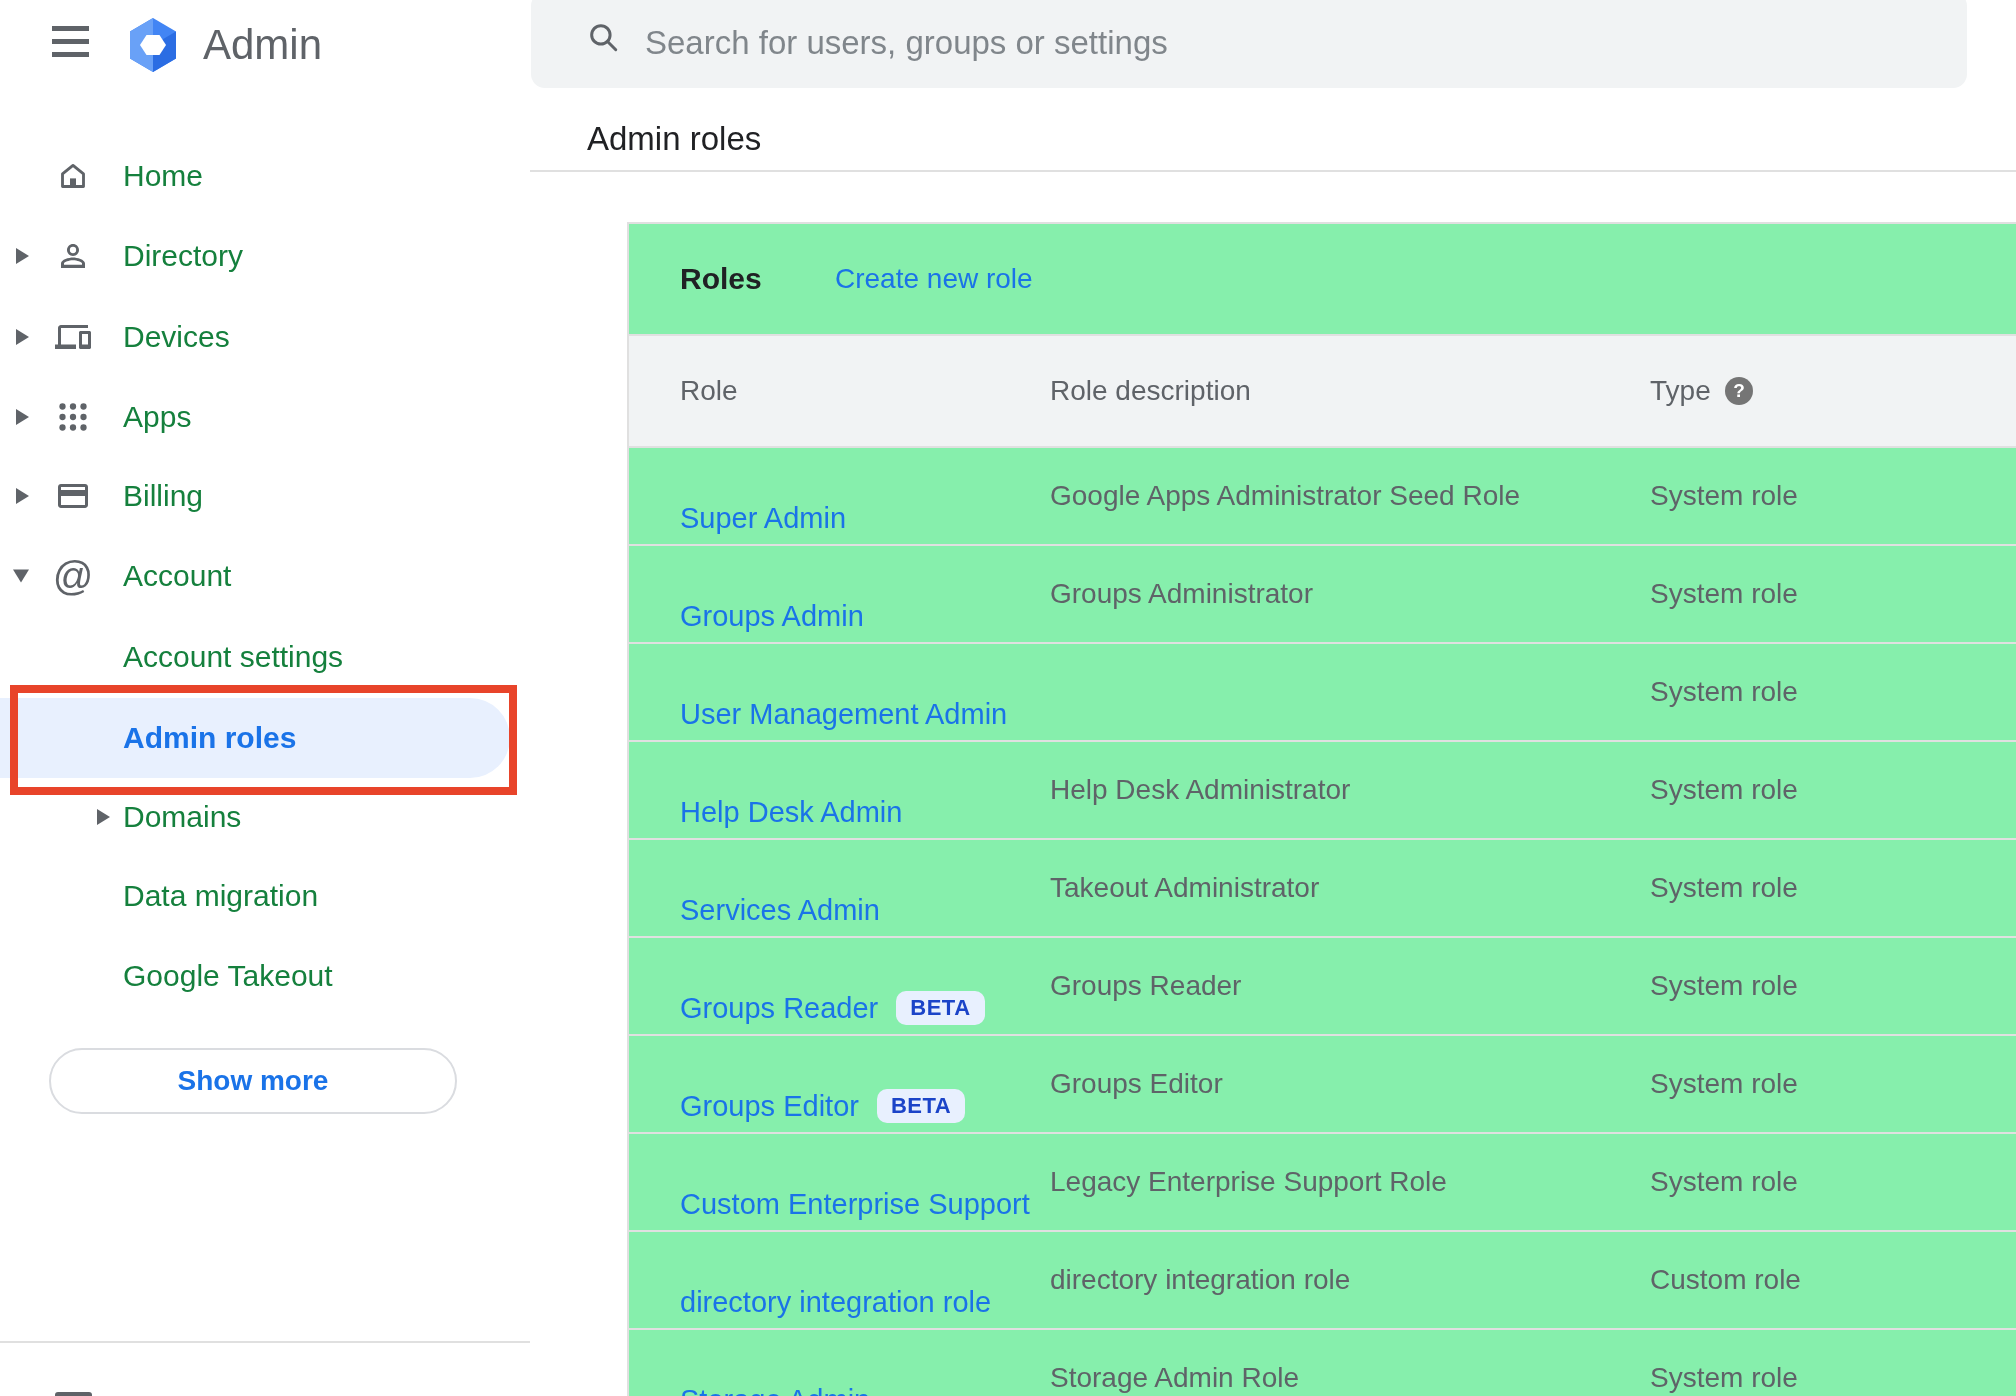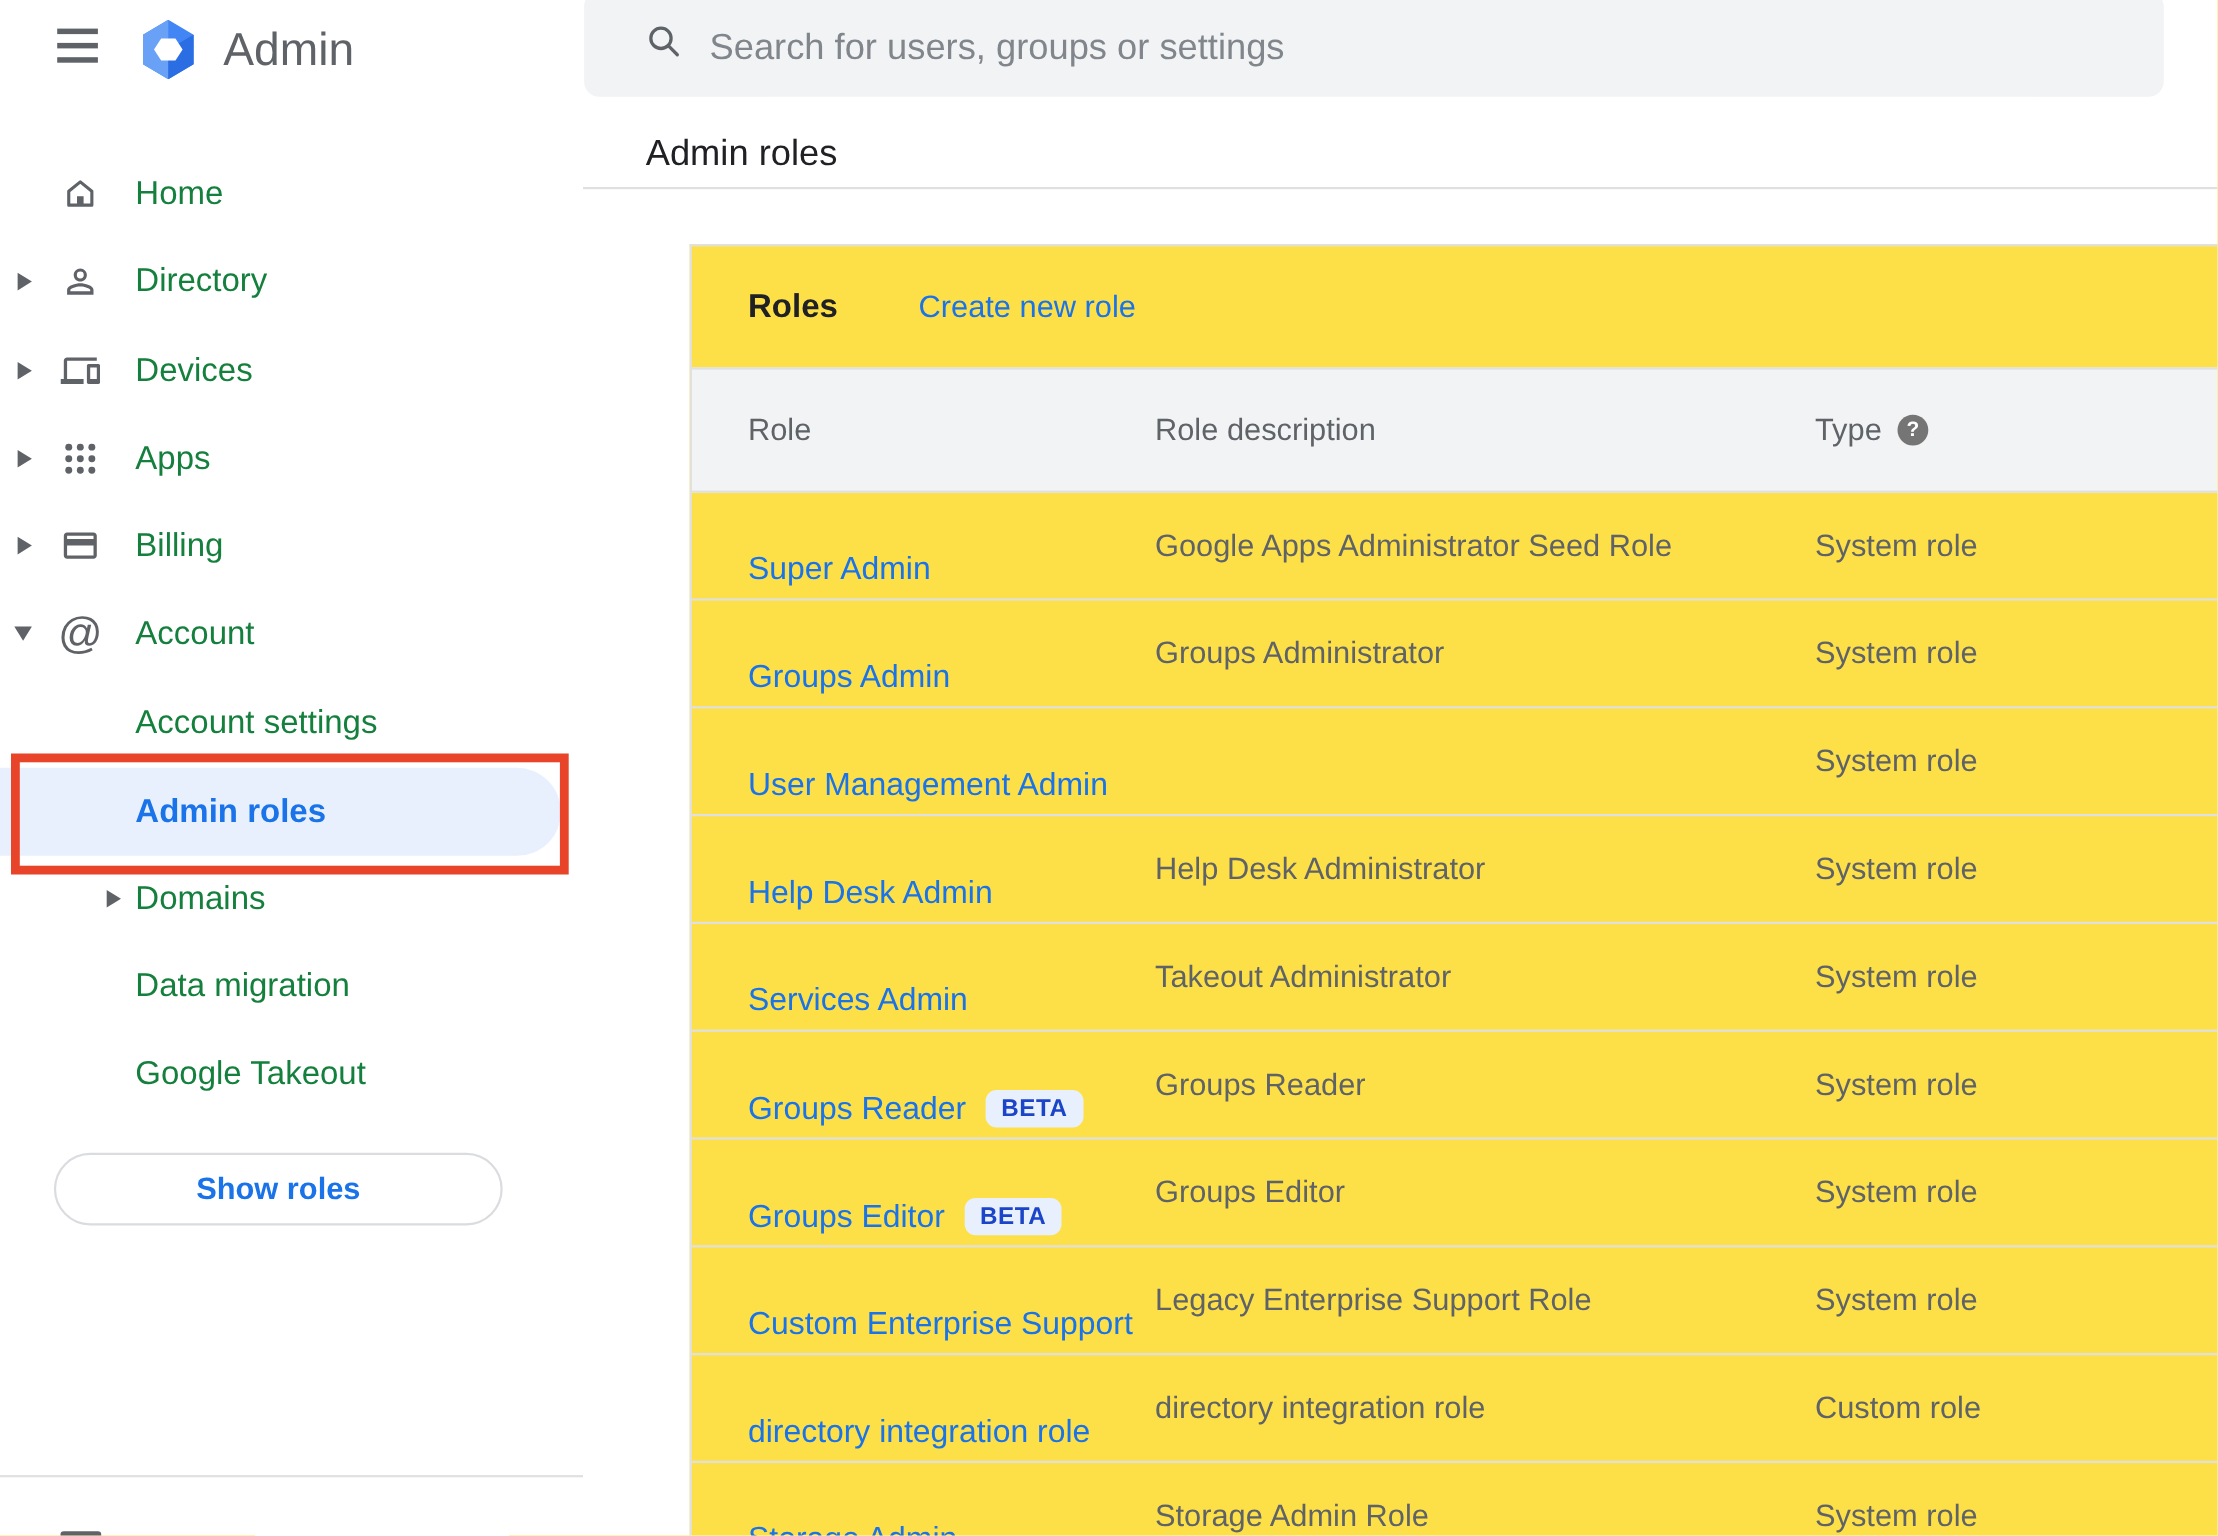--- a/index.html
+++ b/index.html
@@ -28,21 +28,21 @@
   .sidebar-bottom-divider{left:0;top:1341px;width:530px;height:2px;background:#e0e0e0;}
   .partial-icon{left:55px;top:1392px;width:37px;height:6px;background:#5f6368;border-radius:3px 3px 0 0;}
   
   .search-bar{left:531px;top:-8px;width:1436px;height:96px;background:#f1f3f4;border-radius:14px;}
   .search-icon{position:absolute;left:55px;top:28px;}
   .search-input{position:absolute;left:112px;top:8px;width:1280px;height:84px;border:none;background:transparent;outline:none;
     font-size:33px;color:#3c4043;font-family:"Liberation Sans",sans-serif;}
   .search-input::placeholder{color:#80868b;}
   .page-title{left:587px;top:120px;font-size:33px;color:#202124;}
   .content-divider{left:530px;top:170px;width:1486px;height:2px;background:#e0e0e0;}
-  .card{left:627px;top:222px;width:1389px;height:1174px;background:#fde047;border-left:2px solid #e0e0e0;border-top:2px solid #e0e0e0;box-sizing:border-box;}
+  .card{left:627px;top:222px;width:1389px;height:1174px;background:#86efac;border-left:2px solid #e0e0e0;border-top:2px solid #e0e0e0;box-sizing:border-box;}
   .card-header{position:relative;height:110px;}
   .roles-title{position:absolute;left:51px;top:50%;transform:translateY(-50%);font-size:30px;font-weight:bold;color:#202124;}
   .create-link{position:absolute;left:206px;top:50%;transform:translateY(-50%);font-size:28px;color:#1a73e8;text-decoration:none;cursor:pointer;}
   .thead{position:relative;height:114px;background:#f1f3f4;border-top:2px solid #e0e0e0;border-bottom:2px solid #e0e0e0;box-sizing:border-box;}
   .th{position:absolute;top:50%;transform:translateY(-50%);font-size:28px;color:#5f6368;white-space:nowrap;}
   .th-role{left:51px;} .th-desc{left:421px;} .th-type{left:1021px;}
   .help-icon{position:absolute;left:1096px;top:50%;transform:translateY(-50%);width:28px;height:28px;border-radius:50%;
     background:#757575;color:#fff;font-size:19px;font-weight:bold;display:flex;align-items:center;justify-content:center;cursor:pointer;}
   .trow{position:relative;height:98px;border-bottom:2px solid #e0e0e0;box-sizing:border-box;}
   .cell-role{position:absolute;left:51px;top:50%;transform:translateY(-50%);display:flex;align-items:center;gap:18px;white-space:nowrap;margin-top:22px;}
@@ -154,21 +154,21 @@
     </div>
 
     <div class="nav-row" style="top:866px">
       <span class="nav-label">Data migration</span>
     </div>
 
     <div class="nav-row" style="top:946px">
       <span class="nav-label">Google Takeout</span>
     </div>
 
-    <button class="abs show-more">Show roles</button>
+    <button class="abs show-more">Show more</button>
 
     <div class="abs sidebar-bottom-divider"></div>
     <div class="abs partial-icon"></div>
   </aside>
 
   <main>
 
     <div class="abs search-bar">
       <span class="search-icon">
         <svg width="34" height="34" viewBox="0 0 24 24" fill="none" stroke="#5f6368" stroke-width="2.1">

